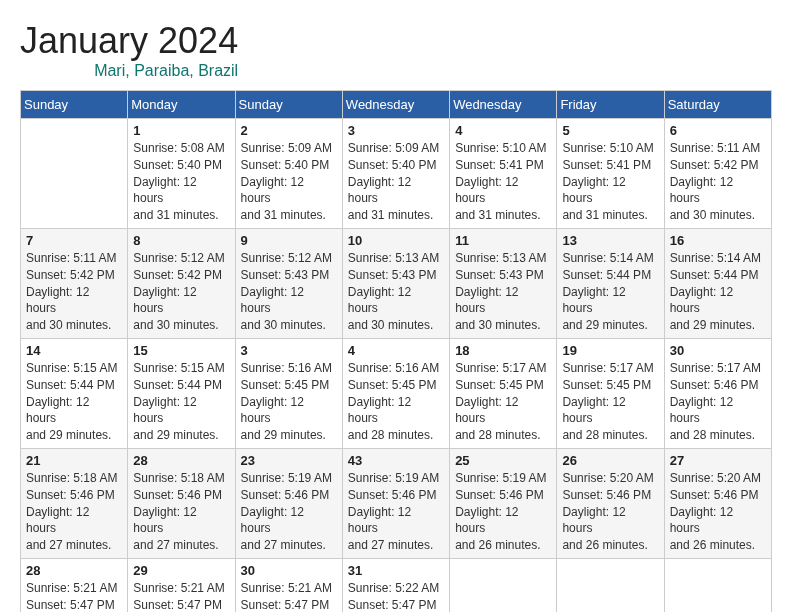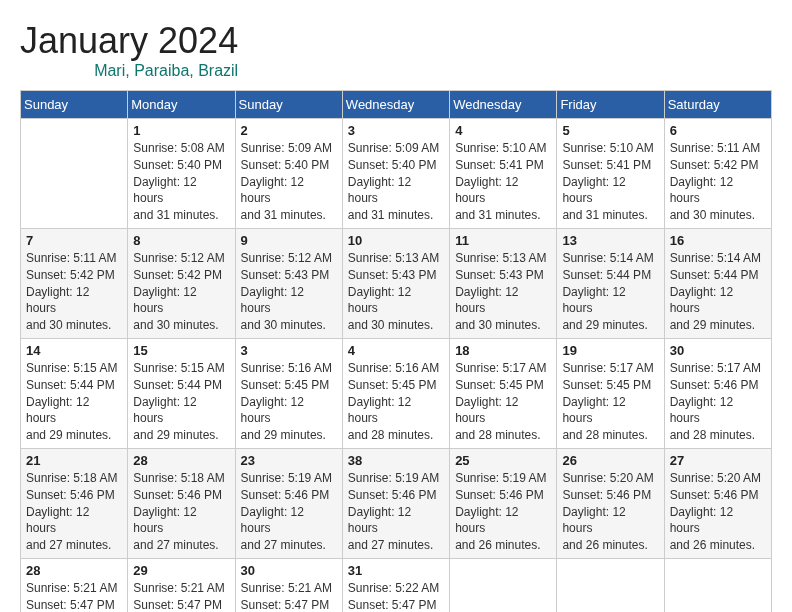--- a/index.html
+++ b/index.html
@@ -199,21 +199,21 @@
         </td>
         <td>
           <span class="day-num">28</span>
           <div class="day-info">Sunrise: 5:18 AM<br>Sunset: 5:46 PM<br>Daylight: 12 hours<br>and 27 minutes.</div>
         </td>
         <td>
           <span class="day-num">23</span>
           <div class="day-info">Sunrise: 5:19 AM<br>Sunset: 5:46 PM<br>Daylight: 12 hours<br>and 27 minutes.</div>
         </td>
         <td>
-          <span class="day-num">38</span>
+          <span class="day-num">43</span>
           <div class="day-info">Sunrise: 5:19 AM<br>Sunset: 5:46 PM<br>Daylight: 12 hours<br>and 27 minutes.</div>
         </td>
         <td>
           <span class="day-num">25</span>
           <div class="day-info">Sunrise: 5:19 AM<br>Sunset: 5:46 PM<br>Daylight: 12 hours<br>and 26 minutes.</div>
         </td>
         <td>
           <span class="day-num">26</span>
           <div class="day-info">Sunrise: 5:20 AM<br>Sunset: 5:46 PM<br>Daylight: 12 hours<br>and 26 minutes.</div>
         </td>

